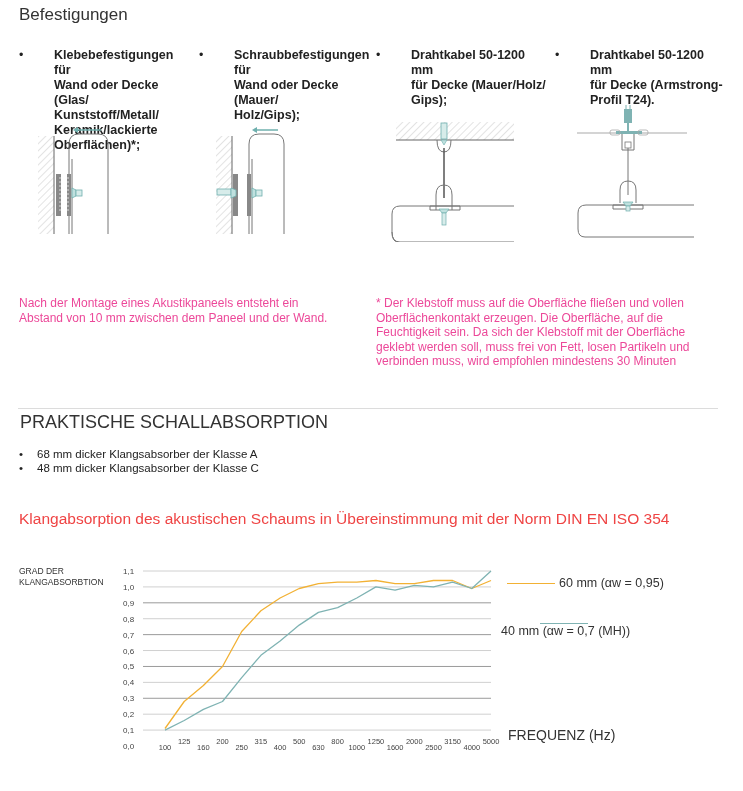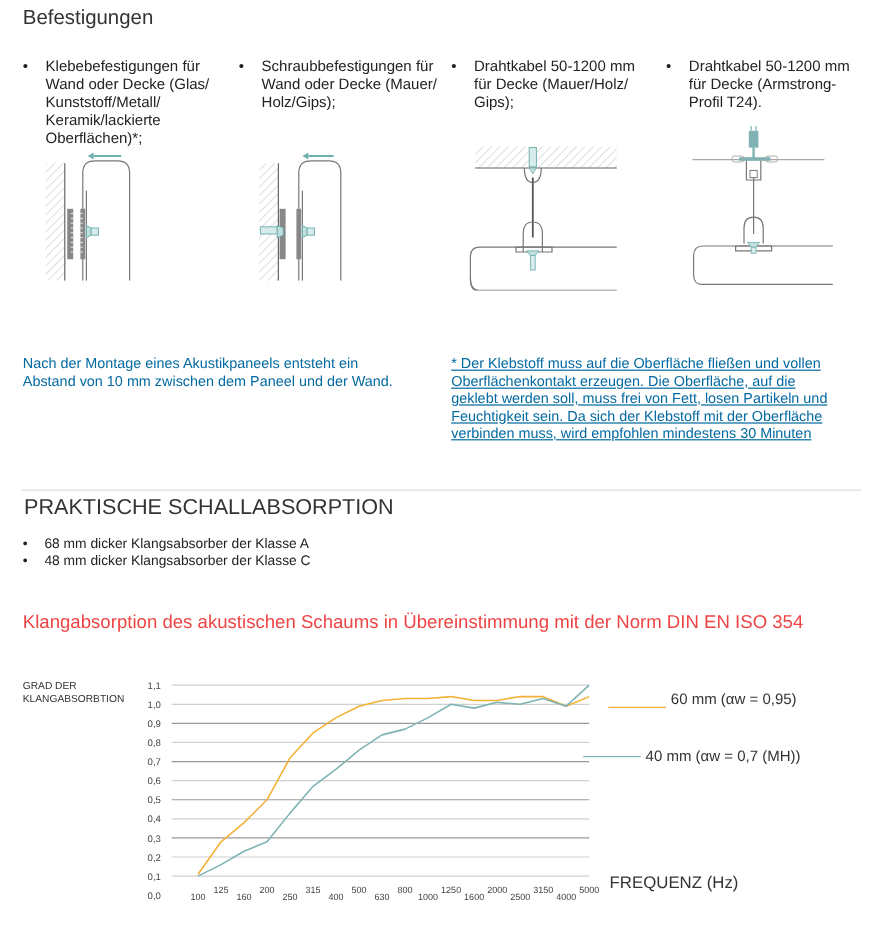--- a/index.html
+++ b/index.html
@@ -2,23 +2,23 @@
 <html><head>
 <meta charset="utf-8">
 <style>
   html, body { margin:0; padding:0; background:#ffffff; }
   body { width:743px; height:791px; position:relative; overflow:hidden;
          font-family:"Liberation Sans", "DejaVu Sans", sans-serif; color:#222; }
   .abs { position:absolute; }
   h1.title { position:absolute; left:19px; top:5px; margin:0; font-size:17px; font-weight:normal; color:#333; }
   .mount { position:absolute; top:48px; width:170px; font-size:12.5px; line-height:15px; color:#222; }
   .mount .bullet { position:absolute; left:0; top:0; }
-  .mount .txt { margin-left:19px; }
+  .mount .txt { margin-left:35px;font-weight:bold; }
   .diagram { position:absolute; }
-  .note { position:absolute; font-size:12px; line-height:14.5px; color:#0369a1; }
+  .note { position:absolute; font-size:12px; line-height:14.5px; color:#ec4899; }
   .hr { position:absolute; left:18px; top:408px; width:700px; height:1px; background:#dcdcdc; }
   h2.sec { position:absolute; left:19px; top:411px; margin:1px; font-size:18px; font-weight:normal; color:#333; letter-spacing:0; }
   ul.classes { position:absolute; left:19px; top:447px; margin:0; padding:0; list-style:none; font-size:11.5px; line-height:14px; }
   ul.classes li { position:relative; padding-left:18px; }
   ul.classes li .b { position:absolute; left:0; }
   h3.ctitle { position:absolute; left:19px; top:510px; margin:0; font-size:15.5px; font-weight:normal; color:#ef4444; }
   .ylabel { position:absolute; left:19px; top:566px; font-size:8.5px; line-height:10.5px; color:#333; }
   .xlabel { position:absolute; left:508px; top:727px; font-size:14px; color:#333; }
   .legend-item { position:absolute; font-size:12.5px; color:#333; display:flex; align-items:center; }
   .legend-line { display:inline-block; width:48px; height:0; border-top:1.2px solid; margin-right:4px; }
@@ -148,25 +148,25 @@
   <line x1="10" y1="132" x2="119" y2="132" stroke="#777" stroke-width="1"></line>
   <path d="M38 104 L38 100 L68 100 L68 104 Z" fill="none" stroke="#777" stroke-width="1"></path>
   <path d="M48 97 L58 97 L55 101 L51 101 Z" fill="#bfe0de" stroke="#6fb0ae" stroke-width="0.7"></path>
   <rect x="51" y="101" width="4" height="5" fill="#d7ecea" stroke="#6fb0ae" stroke-width="0.7"></rect>
 </svg>
 
 <div class="note" style="left:19px; top:296px;">
   <div>Nach der Montage eines Akustikpaneels entsteht ein</div>
   <div>Abstand von 10 mm zwischen dem Paneel und der Wand.</div>
 </div>
-<div class="note" style="left:376px; top:296px;text-decoration:underline;">
+<div class="note" style="left:376px; top:296px;">
   <div>* Der Klebstoff muss auf die Oberfläche fließen und vollen</div>
   <div>Oberflächenkontakt erzeugen. Die Oberfläche, auf die</div>
+  <div>Feuchtigkeit sein. Da sich der Klebstoff mit der Oberfläche</div>
   <div>geklebt werden soll, muss frei von Fett, losen Partikeln und</div>
-  <div>Feuchtigkeit sein. Da sich der Klebstoff mit der Oberfläche</div>
   <div>verbinden muss, wird empfohlen mindestens 30 Minuten</div>
 </div>
 
 <div class="hr"></div>
 <h2 class="sec">PRAKTISCHE SCHALLABSORPTION</h2>
 
 <ul class="classes">
   <li><span class="b">•</span><span>68 mm dicker Klangsabsorber der Klasse A</span></li>
   <li><span class="b">•</span><span>48 mm dicker Klangsabsorber der Klasse C</span></li>
 </ul>
@@ -217,20 +217,20 @@
     <text x="414.2941176470588" y="189" font-size="7.5" fill="#444" text-anchor="middle" font-family="Liberation Sans, sans-serif">2000</text>
     <text x="433.47058823529414" y="195" font-size="7.5" fill="#444" text-anchor="middle" font-family="Liberation Sans, sans-serif">2500</text>
     <text x="452.6470588235294" y="189" font-size="7.5" fill="#444" text-anchor="middle" font-family="Liberation Sans, sans-serif">3150</text>
     <text x="471.8235294117647" y="195" font-size="7.5" fill="#444" text-anchor="middle" font-family="Liberation Sans, sans-serif">4000</text>
     <text x="491" y="189" font-size="7.5" fill="#444" text-anchor="middle" font-family="Liberation Sans, sans-serif">5000</text>
     <polyline points="165.0,173.5 184.2,146.5 203.4,130.5 222.5,111.5 241.7,76.5 260.9,55.8 280.1,43.0 299.2,33.5 318.4,28.7 337.6,27.1 356.8,27.1 375.9,25.5 395.1,28.7 414.3,28.7 433.5,25.5 452.6,25.5 471.8,33.5 491.0,25.5" fill="none" stroke="#f2b134" stroke-width="1.3" stroke-linejoin="round"></polyline>
     <polyline points="165.0,175.1 184.2,165.5 203.4,154.4 222.5,146.5 241.7,122.6 260.9,100.3 280.1,86.0 299.2,70.1 318.4,57.4 337.6,52.6 356.8,43.0 375.9,31.9 395.1,35.1 414.3,30.3 433.5,31.9 452.6,27.1 471.8,33.5 491.0,16.0" fill="none" stroke="#7fb3b3" stroke-width="1.3" stroke-linejoin="round"></polyline>
   </svg>
 <div class="xlabel">FREQUENZ (Hz)</div>
 
-<div class="legend-item" style="left:507px; top:576px;align-items:flex-end;">
+<div class="legend-item" style="left:507px; top:576px;">
   <span class="legend-line" style="border-color:#f2b134;"></span>
   <span>60 mm (αw = 0,95)</span>
 </div>
-<div class="legend-item" style="left:486px; top:623px;">
+<div class="legend-item" style="left:501px; top:623px;flex-direction:column;">
   <span class="legend-line" style="border-color:#7fb3b3;"></span>
   <span>40 mm (αw = 0,7 (MH))</span>
 </div>
 
 </body></html>

